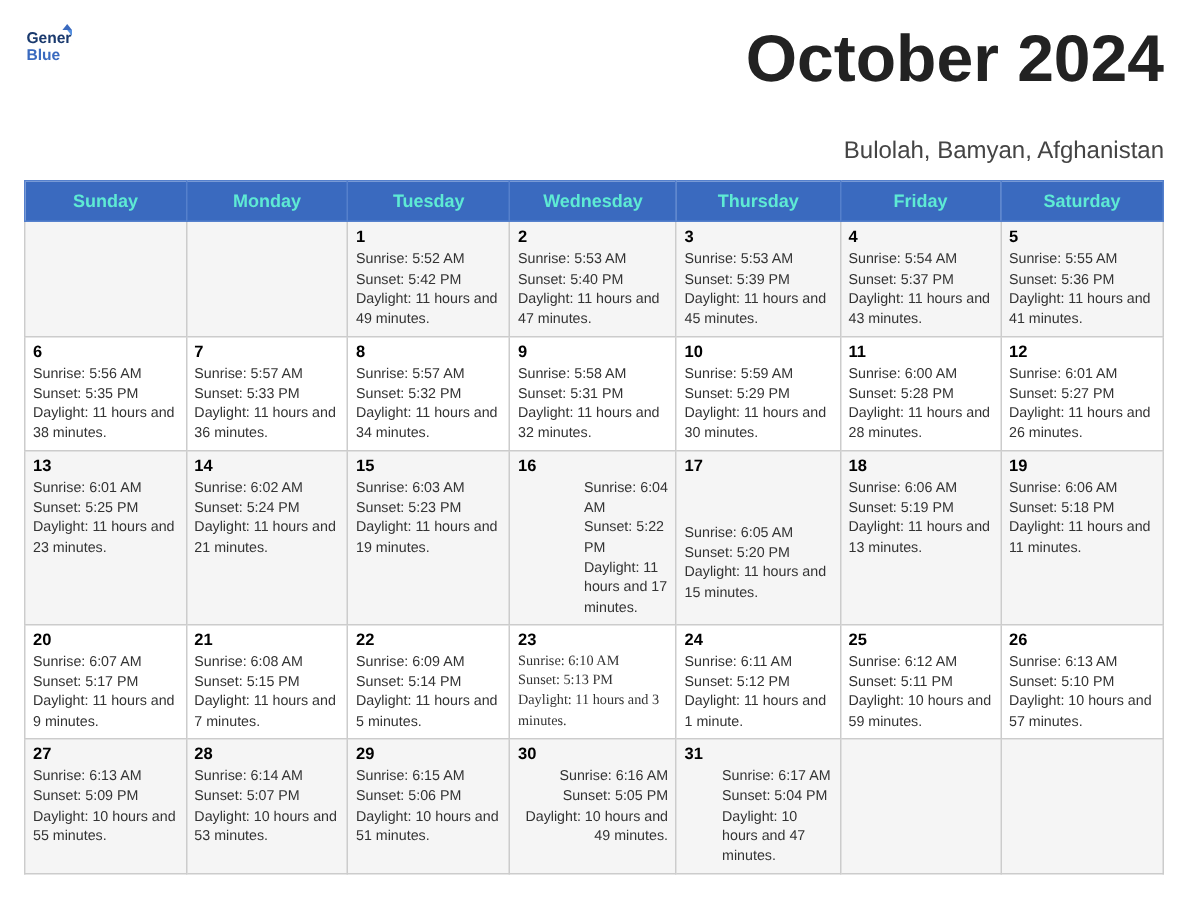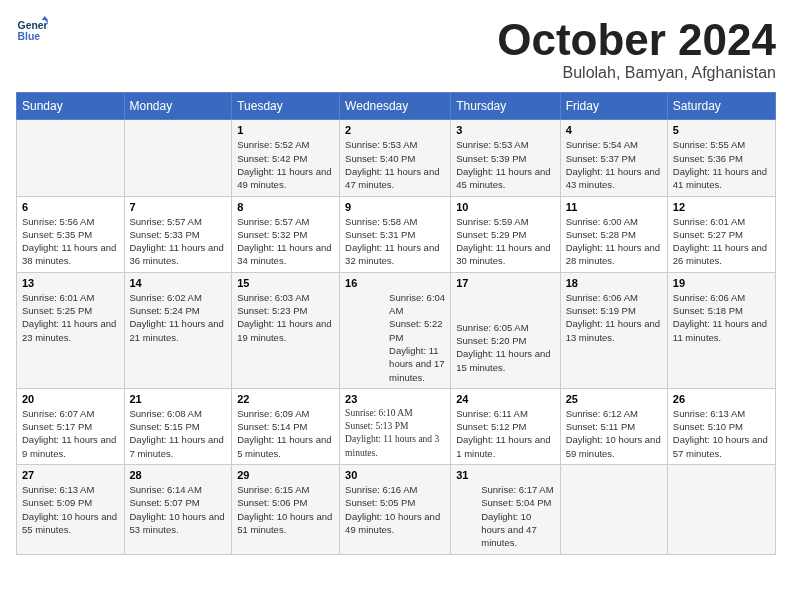--- a/index.html
+++ b/index.html
@@ -38,33 +38,34 @@
     }
     .calendar-title {
       font-size: 44px;
       font-weight: bold;
       color: #222;
       line-height: 1.1;
     }
     .calendar-subtitle {
       font-size: 16px;
       color: #444;
+      margin-top: 28px;
     }
     table {
       width: 100%;
       border-collapse: collapse;
       font-size: 10.5px;
     }
     thead tr th {
       background-color: #3a6abf;
-      color: #ffffff;
+      color: #5eead4;
       padding: 6px 5px;
-      text-align: left;
+      text-align: center;
       font-size: 12px;
-      font-weight: normal;
+      font-weight: bold;
       border: 1px solid #5580cc;
     }
     tbody tr td {
       border: 1px solid #ccc;
       padding: 4px 5px;
       vertical-align: top;
       width: 113px;
       min-height: 70px;
     }
     tbody tr:nth-child(odd) td {
@@ -300,21 +301,21 @@
 Daylight: 10 hours and 53 minutes.</div>
         </td>
         <td>
           <span class="day-num">29</span>
           <div class="day-info" style="white-space: pre-line;">Sunrise: 6:15 AM
 Sunset: 5:06 PM
 Daylight: 10 hours and 51 minutes.</div>
         </td>
         <td>
           <span class="day-num">30</span>
-          <div class="day-info" style="white-space: pre-line;">Sunrise: 6:16 AM
+          <div class="day-info" style="white-space: pre-line; text-align: right;">Sunrise: 6:16 AM
 Sunset: 5:05 PM
 Daylight: 10 hours and 49 minutes.</div>
         </td>
         <td>
           <span class="day-num">31</span>
           <div class="day-info" style="white-space: pre-line; margin-left: 25px;">Sunrise: 6:17 AM
 Sunset: 5:04 PM
 Daylight: 10 hours and 47 minutes.</div>
         </td>
         <td class="empty-cell"></td>

